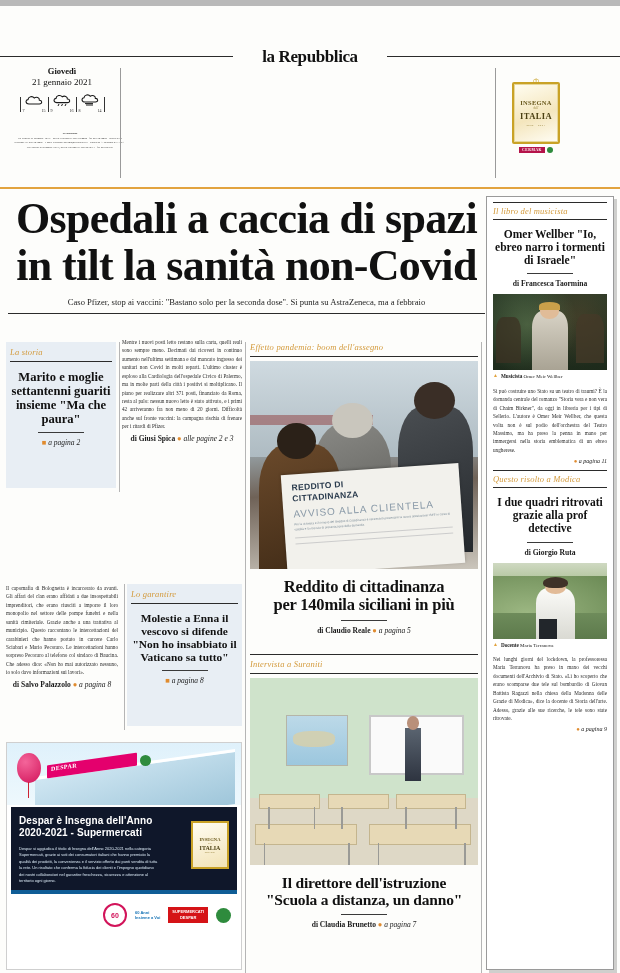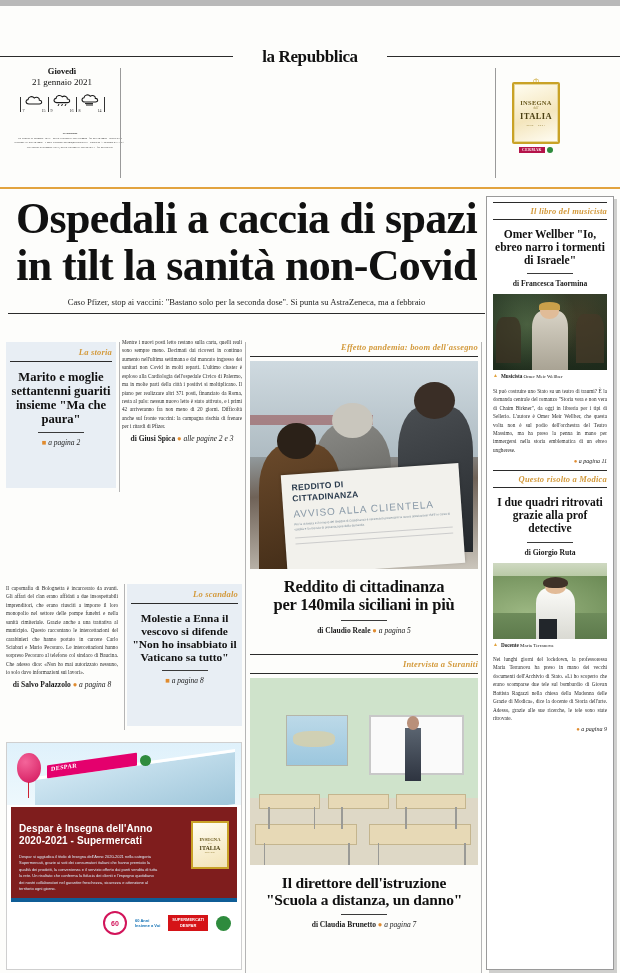--- a/index.html
+++ b/index.html
@@ -4,22 +4,22 @@
 <style>
   html,body{margin:0;padding:0;background:#b9b9b9;}
   body{font-family:"Liberation Serif",serif;}
   .page{
     position:relative;width:620px;height:973px;background:#fdfdfb;
     overflow:hidden;margin:6px auto;
   }
 
   
   .kicker{
-    font-style:italic;font-weight:bold;color:#d39a3c;
-    text-align:right;font-size:8.5px;letter-spacing:.2px;
+    font-style:italic;font-weight:normal;color:#d39a3c;
+    text-align:left;font-size:8.5px;letter-spacing:.2px;
     font-family:"Liberation Serif",serif;
   }
   .hl{font-weight:bold;color:#111;text-align:center;line-height:1.04;}
   .byline{
     text-align:center;font-size:7.5px;font-style:italic;color:#1a1a1a;
   }
   .byline b{font-style:normal;}
   .pg{color:#1a1a1a;font-style:italic;}
   .dot{color:#e08b2e;font-style:normal;}
   .body-text{
@@ -152,21 +152,21 @@
     background:#2e8b3d;
   }
   .ad-balloon{
     position:absolute;left:10px;top:10px;width:24px;height:30px;border-radius:50%;
     background:radial-gradient(circle at 35% 30%,#f4659a,#d2145a);
   }
   .ad-balloon:after{
     content:"";position:absolute;left:11px;top:29px;width:1px;height:16px;background:#c23;
   }
   .ad-blue{
-    margin:2px 4px 0;background:#7f1d1d;color:#fff;padding:16px 8px 10px;
+    margin:2px 4px 0;background:#0f172a;color:#fff;padding:8px 8px 10px;
     position:relative;box-sizing:border-box;
   }
   .ad-blue h3{margin:0;font-family:"Liberation Sans",sans-serif;font-size:10px;
     line-height:1.2;font-weight:bold;letter-spacing:.1px;}
   .ad-blue p{
     margin:7px 0 0;font-family:"Liberation Sans",sans-serif;
     font-size:4px;line-height:1.6;width:140px;color:#dbeaf6;
   }
   .ad-blue .strip{position:absolute;left:0;right:0;bottom:0;height:4px;background:#0f5d96;}
   .ad-ins{
@@ -409,21 +409,21 @@
   <div class="bolog-body">
     <div class="body-text">Il capomafia di Bolognetta è incarcerato da avanti. Gli affari del clan erano affidati a due insospettabili imprenditori, che erano riusciti a imporre il loro monopolio nel settore delle pompe funebri e nella sanità cimiteriale. Grazie anche a una trattativa al municipio. Questo raccontano le intercettazioni del carabinieri che hanno portato in carcere Carlo Sciabari e Mario Pecoraro. Le intercettazioni hanno sorpreso Pecoraro al telefono col sindaco di Baucina. Che adesso dice: «Non ho mai autorizzato nessuno, io solo davo informazioni sui lavori».</div>
     <div class="byline" style="margin-top:3px;">
       <b>di Salvo Palazzolo</b>
       <span class="dot">●</span>
       <span class="pg">a pagina 8</span>
     </div>
   </div>
 
   <div class="scandalo">
-    <div class="kicker k">Lo scandalo</div>
+    <div class="kicker k">Lo garantire</div>
     <div class="kl"></div>
     <h2 class="hl">Molestie a Enna il vescovo si difende "Non ho insabbiato il Vaticano sa tutto"</h2>
     <div class="short-rule"></div>
     <div class="byline">
       <span class="dot">■</span>
       <span class="pg">a pagina 8</span>
     </div>
   </div>
 
   <div class="advert">

